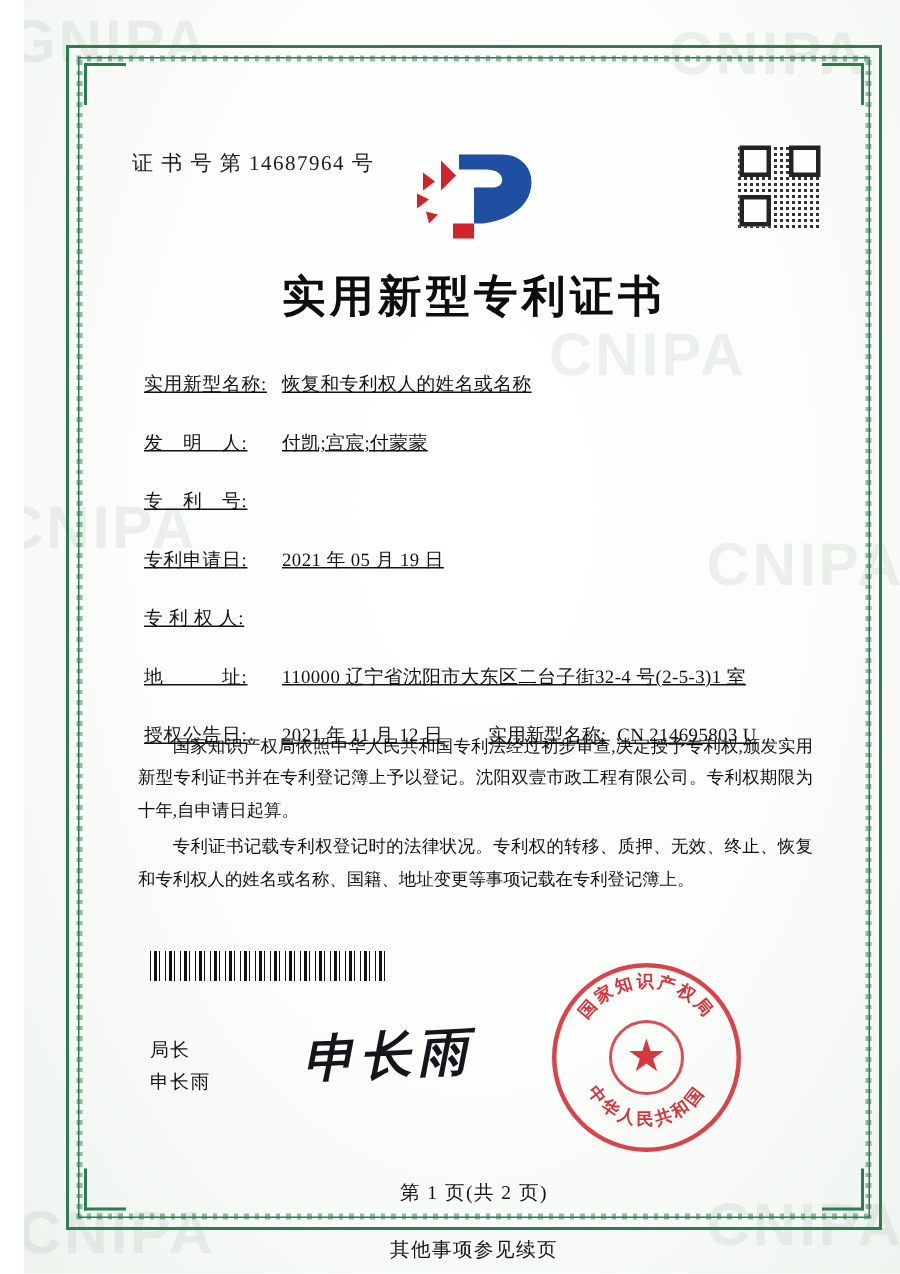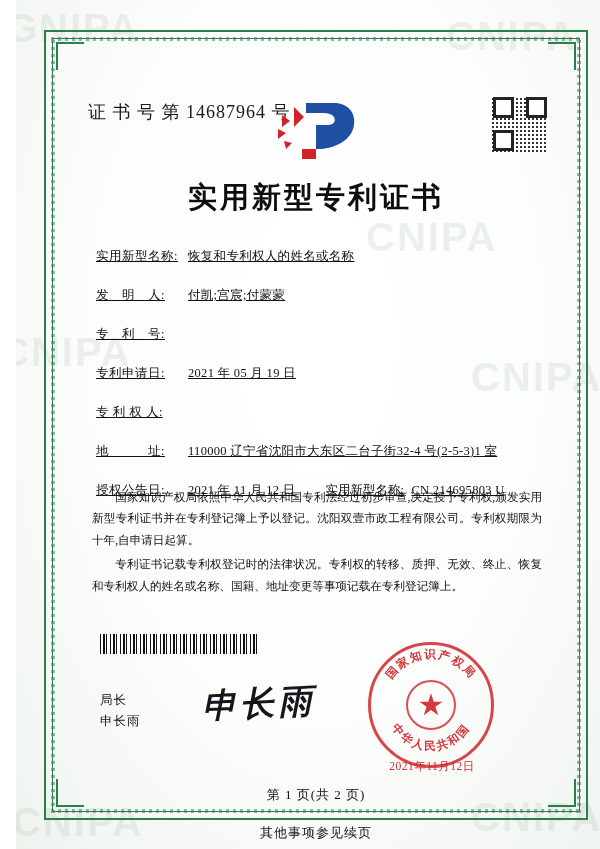--- a/index.html
+++ b/index.html
@@ -73,21 +73,21 @@
   }
   .corner.tl { left: 40px; top: 42px; border-right: none; border-bottom: none; }
   .corner.tr { right: 40px; top: 42px; border-left: none; border-bottom: none; }
   .corner.bl { left: 40px; bottom: 42px; border-right: none; border-top: none; }
   .corner.br { right: 40px; bottom: 42px; border-left: none; border-top: none; }
 
   
   .cert-no {
     position: absolute;
     left: 72px; top: 100px;
-    font-size: 18px;
+    font-size: 14px;
     color: #1a1a1a;
     letter-spacing: 1px;
     white-space: nowrap;
   }
 
   .logo {
     position: absolute;
     left: 256px; top: 95px;
     width: 90px; height: 68px;
   }
@@ -371,19 +371,18 @@
     <svg class="seal-arc" viewBox="0 0 126 126">
       <defs>
         <path id="arcTop" d="M 16 63 A 47 47 0 0 1 110 63" fill="none"></path>
         <path id="arcBottom" d="M 18 63 A 45 45 0 0 0 108 63" fill="none"></path>
       </defs>
       <text><textPath href="#arcTop" startOffset="50%" text-anchor="middle">国家知识产权局</textPath></text>
       <text><textPath href="#arcBottom" startOffset="50%" text-anchor="middle">中华人民共和国</textPath></text>
     </svg>
     <div class="seal-emblem"></div>
     <div class="seal-star">★</div>
-    <div class="seal-date">2021年11月12日</div>
   </div>
 
   <div class="page-no">第 1 页(共 2 页)</div>
   <div class="footer-note">其他事项参见续页</div>
 
 </div>
 
 </body></html>

